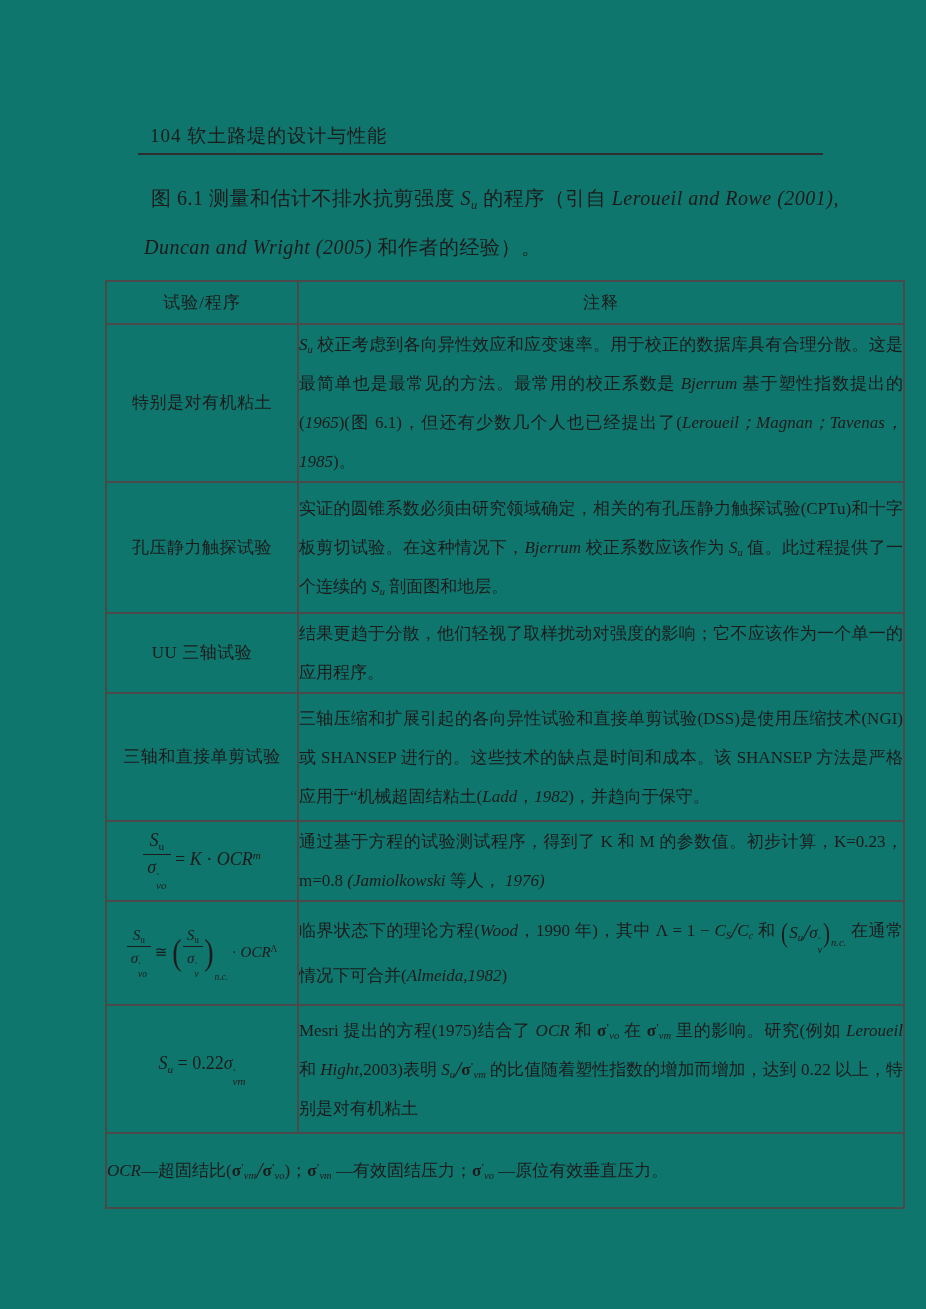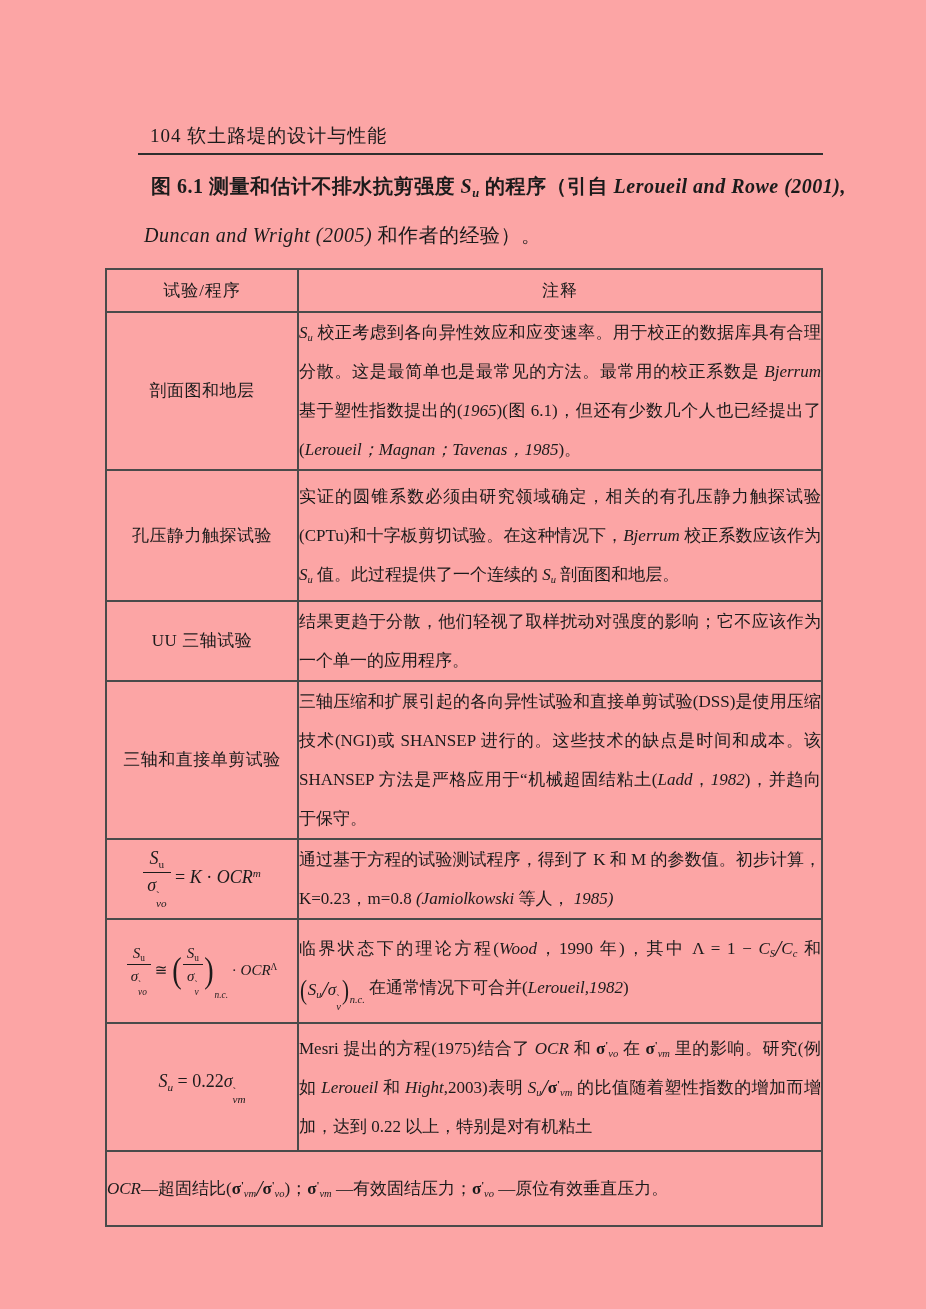--- a/index.html
+++ b/index.html
@@ -1,41 +1,41 @@
 <!DOCTYPE html>
 <html><head>
 <meta charset="utf-8">
 <style>
   html,body{margin:0;padding:0;background:#e8e8e8;}
   .page{
     position:relative;
     width:926px;height:1309px;
-    background:#fca5a5;
+    background:#0f766e;
     font-family:"Liberation Serif","DejaVu Serif",serif;
     color:#1b1b1b;
     overflow:hidden;
   }
   
   .running-header-text{
     margin:124px 0 0 150px;
     font-size:19px;line-height:23px;
     letter-spacing:1px;
   }
   .header-rule{
     border:none;border-top:2px solid #2e2e2e;
     margin:6px 0 0 138px;width:685px;
   }
   
   .caption-line{font-size:20px;line-height:30px;letter-spacing:0.5px;}
-  .caption-line1{margin:16px 0 0 151px;font-weight:bold;}
+  .caption-line1{margin:28px 0 0 151px;}
   .caption-line2{margin:19px 16px 0 144px;}
   
   table.data-table{
     margin:18px 0 0 105px;
-    width:718px;
+    width:800px;
     border-collapse:collapse;
     table-layout:fixed;
     font-size:17px;
   }
   .col-name{width:192px;}
   .data-table th,.data-table td{
     border:2px solid #4a4a4a;
     padding:0;
   }
   .data-table th{
@@ -110,41 +110,41 @@
     <colgroup>
         <col class="col-name">
         <col class="col-note">
       </colgroup>
     <tbody>
         <tr style="height:43px;">
       <th>试验/程序</th>
       <th>注释</th>
     </tr>
     <tr style="height:157px;">
-      <td class="name-cell">剖面图和地层</td>
+      <td class="name-cell">特别是对有机粘土</td>
       <td class="note-cell"><span class="it">S</span><span class="it sb">u</span> 校正考虑到各向异性效应和应变速率。用于校正的数据库具有合理分散。这是最简单也是最常见的方法。最常用的校正系数是 <span class="it">Bjerrum</span> 基于塑性指数提出的(<span class="it">1965</span>)(图 6.1)，但还有少数几个人也已经提出了(<span class="it">Leroueil；Magnan；Tavenas，1985</span>)。</td>
     </tr>
     <tr style="height:131px;">
       <td class="name-cell">孔压静力触探试验</td>
       <td class="note-cell">实证的圆锥系数必须由研究领域确定，相关的有孔压静力触探试验(CPTu)和十字板剪切试验。在这种情况下，<span class="it">Bjerrum</span> 校正系数应该作为 <span class="it">S</span><span class="it sb">u</span> 值。此过程提供了一个连续的 <span class="it">S</span><span class="it sb">u</span> 剖面图和地层。</td>
     </tr>
     <tr style="height:72px;">
       <td class="name-cell">UU 三轴试验</td>
       <td class="note-cell">结果更趋于分散，他们轻视了取样扰动对强度的影响；它不应该作为一个单一的应用程序。</td>
     </tr>
     <tr style="height:128px;">
       <td class="name-cell">三轴和直接单剪试验</td>
       <td class="note-cell">三轴压缩和扩展引起的各向异性试验和直接单剪试验(DSS)是使用压缩技术(NGI)或 SHANSEP 进行的。这些技术的缺点是时间和成本。该 SHANSEP 方法是严格应用于“机械超固结粘土(<span class="it">Ladd</span>，<span class="it">1982</span>)，并趋向于保守。</td>
     </tr>
     <tr style="height:75px;">
       <td class="name-cell formula-cell"><span class="frac"><span class="num"><span class="it">S</span><span class="sb">u</span></span><span class="den"><span class="it">σ</span><span class="ss">
                   <span class="ss-t">`</span>
                   <span class="ss-b">vo</span>
                 </span></span></span> = <span class="it">K</span> · <span class="it">OCR</span><span class="it sp">m</span></td>
-      <td class="note-cell">通过基于方程的试验测试程序，得到了 K 和 M 的参数值。初步计算，K=0.23，m=0.8 <span class="it">(Jamiolkowski</span> 等人， <span class="it">1985)</span></td>
+      <td class="note-cell">通过基于方程的试验测试程序，得到了 K 和 M 的参数值。初步计算，K=0.23，m=0.8 <span class="it">(Jamiolkowski</span> 等人， <span class="it">1976)</span></td>
     </tr>
     <tr style="height:104px;">
       <td class="name-cell formula-cell compact"><span class="frac"><span class="num"><span class="it">S</span><span class="sb">u</span></span><span class="den"><span class="it">σ</span><span class="ss">
                   <span class="ss-t">`</span>
                   <span class="ss-b">vo</span>
                 </span></span></span> ≅ <span class="paren-group">
               <span class="bigparen">(</span>
               <span class="paren-inner"><span class="frac"><span class="num"><span class="it">S</span><span class="sb">u</span></span><span class="den"><span class="it">σ</span><span class="ss">
                       <span class="ss-t">`</span>
                       <span class="ss-b">v</span>
@@ -153,21 +153,21 @@
               <span class="paren-sub">n.c.</span>
             </span> · <span class="it">OCR</span><span class="sp">Λ</span></td>
       <td class="note-cell">临界状态下的理论方程(<span class="it">Wood</span>，1990 年)，其中 Λ = 1 − <span class="it">C</span><span class="it sb">S</span><span class="bigslash">/</span><span class="it">C</span><span class="it sb">c</span> 和 <span class="paren-group">
               <span class="bigparen">(</span>
               <span class="paren-inner"><span class="it">S</span><span class="it sb">u</span><span class="bigslash">/</span><span class="it">σ</span><span class="ss">
                   <span class="ss-t">`</span>
                   <span class="ss-b">v</span>
                 </span></span>
               <span class="bigparen">)</span>
               <span class="paren-sub">n.c.</span>
-            </span> 在通常情况下可合并(<span class="it">Leroueil,1982</span>)</td>
+            </span> 在通常情况下可合并(<span class="it">Almeida,1982</span>)</td>
     </tr>
     <tr style="height:128px;">
       <td class="name-cell formula-cell"><span class="it">S</span><span class="it sb">u</span> = 0.22<span class="it">σ</span><span class="ss">
               <span class="ss-t">`</span>
               <span class="ss-b">vm</span>
             </span></td>
       <td class="note-cell">Mesri 提出的方程(1975)结合了 <span class="it">OCR</span> 和 <span class="bo">σ</span><span class="bo sp">'</span><span class="it sb">vo</span> 在 <span class="bo">σ</span><span class="bo sp">'</span><span class="it sb">vm</span> 里的影响。研究(例如 <span class="it">Leroueil</span> 和 <span class="it">Hight</span>,2003)表明 <span class="it">S</span><span class="it sb">u</span><span class="bigslash">/</span><span class="bo">σ</span><span class="bo sp">'</span><span class="it sb">vm</span> 的比值随着塑性指数的增加而增加，达到 0.22 以上，特别是对有机粘土</td>
     </tr>
     <tr style="height:75px;">
       <td colspan="2" class="footer-cell"><span class="it">OCR</span>—超固结比(<span class="bo">σ</span><span class="bo sp">'</span><span class="it sb">vm</span><span class="bigslash">/</span><span class="bo">σ</span><span class="bo sp">'</span><span class="it sb">vo</span>)；<span class="bo">σ</span><span class="bo sp">'</span><span class="it sb">vm</span> —有效固结压力；<span class="bo">σ</span><span class="bo sp">'</span><span class="it sb">vo</span> —原位有效垂直压力。</td>

